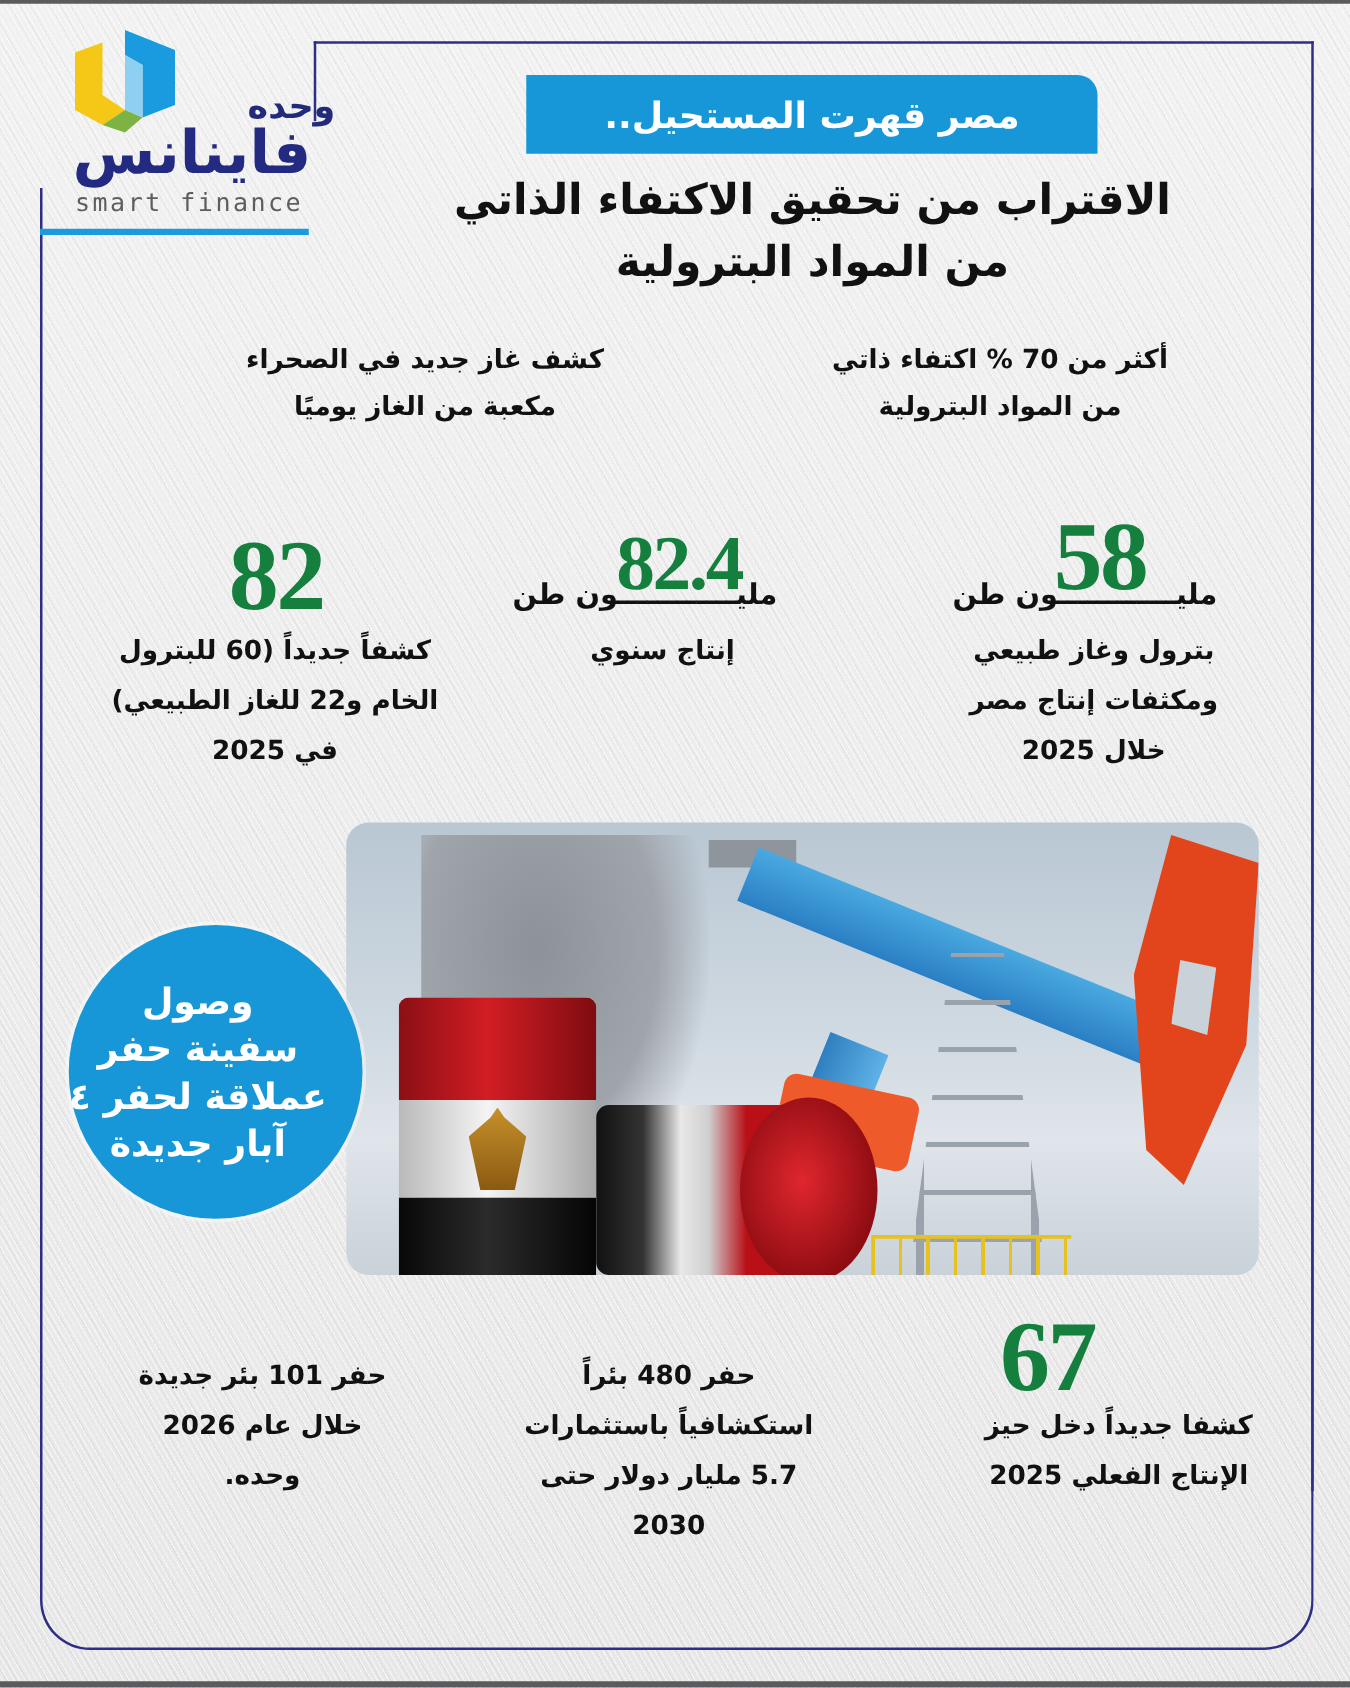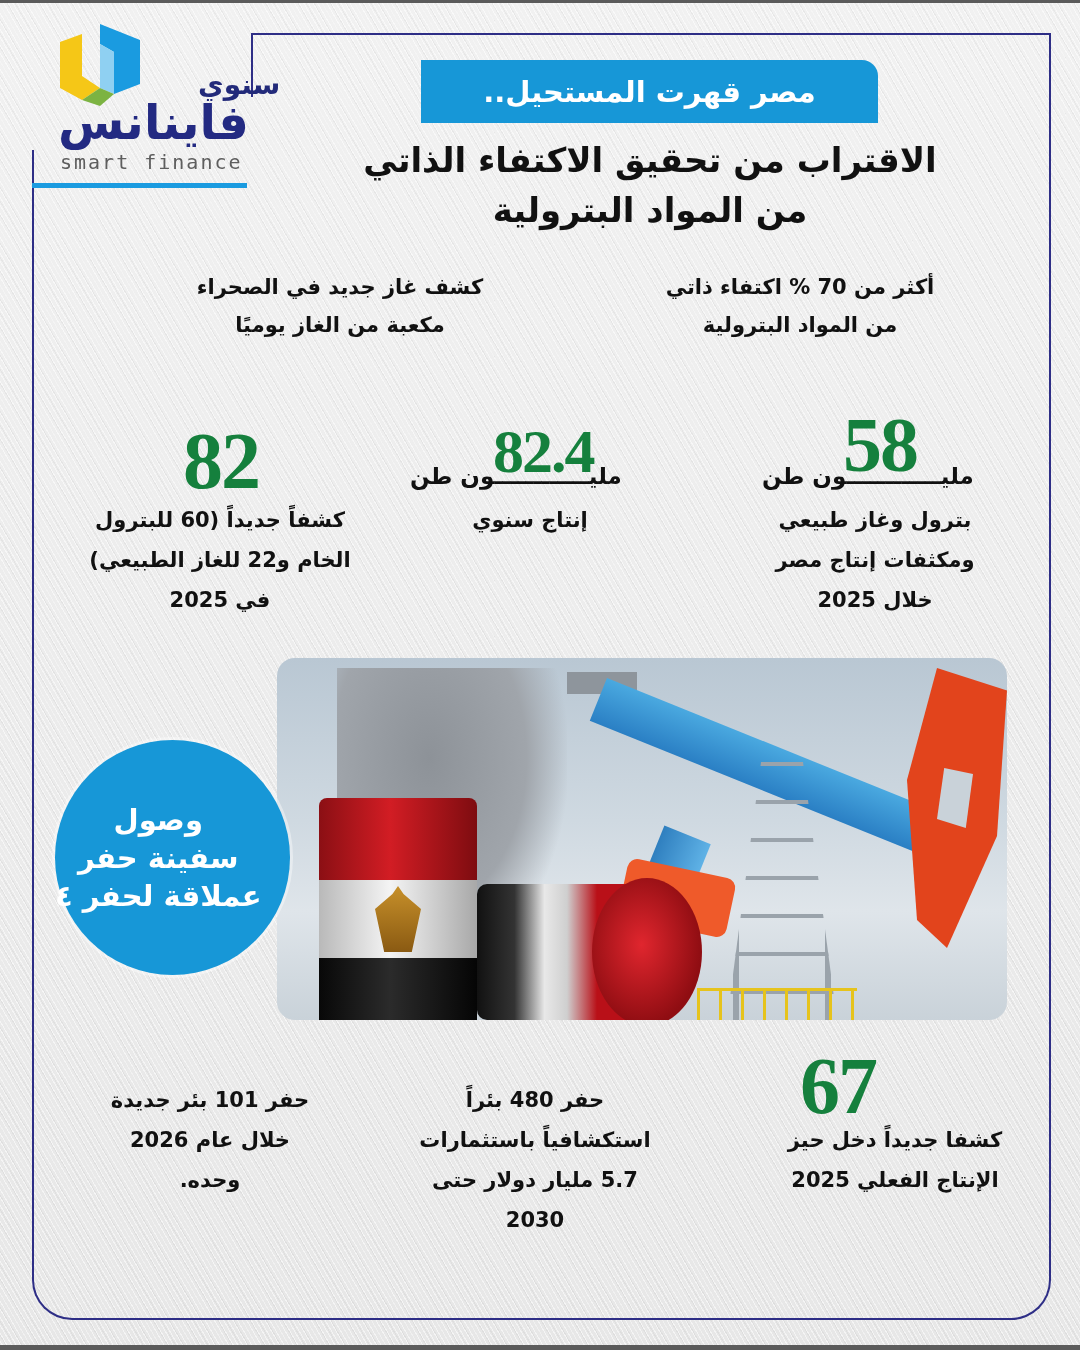--- a/index.html
+++ b/index.html
@@ -114,21 +114,21 @@
 <div class="frame-right"></div>
 <div class="frame-bottom"></div>
 
 <div class="logo">
   <svg class="logo-hex" viewBox="0 0 96 86">
     <polygon points="48,2 88,18 88,62 62,72 62,30 48,22" fill="#1a9be0"></polygon>
     <polygon points="48,22 62,30 62,72 48,66" fill="#8fd0f2"></polygon>
     <polygon points="8,20 30,12 30,54 48,66 30,78 8,66" fill="#f5c717"></polygon>
     <polygon points="30,78 48,66 62,72 48,84" fill="#7cb342"></polygon>
   </svg>
-  <div class="logo-ar1">سنوي</div>
+  <div class="logo-ar1">وحده</div>
   <div class="logo-ar2">فاينانس</div>
   <div class="logo-en">smart finance</div>
 </div>
 <div class="logo-bar"></div>
 
 <div class="tag-box">
   <span class="tag-text">مصر قهرت المستحيل..</span>
 </div>
 <div class="title">
   <div>الاقتراب من تحقيق الاكتفاء الذاتي</div>
@@ -186,20 +186,21 @@
     <div class="body"></div>
     <div class="cap"></div>
   </div>
 </div>
 
 <div class="circle">
   <div class="circle-text">
     <div>وصول</div>
     <div>سفينة حفر</div>
     <div>عملاقة لحفر ٤</div>
+    <div>آبار جديدة</div>
   </div>
 </div>
 
 <div class="bignum num-67">67</div>
 <div class="txt stat-67">
   <div>كشفا جديداً دخل حيز</div>
   <div>الإنتاج الفعلي 2025</div>
 </div>
 
 <div class="txt stat-480">

